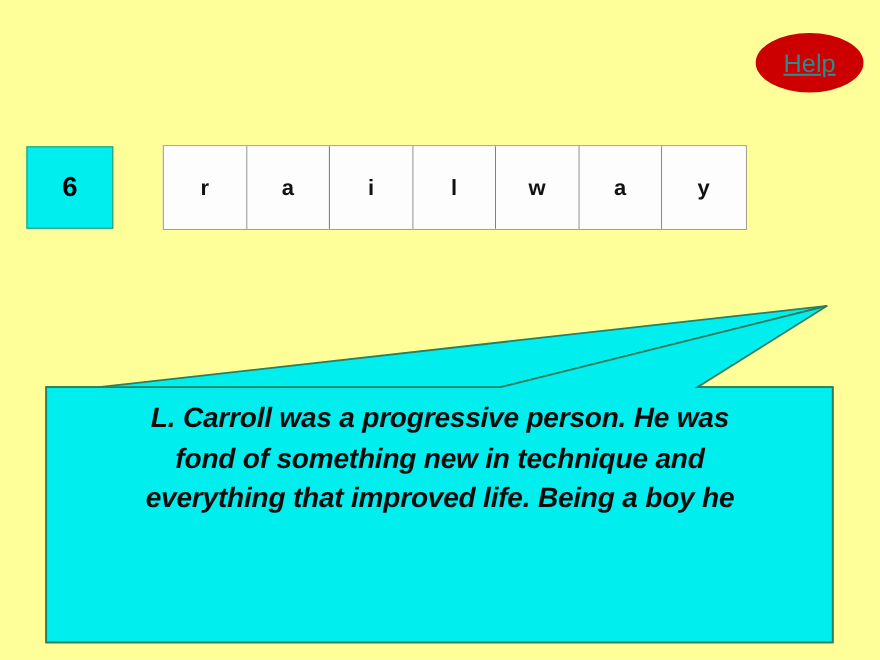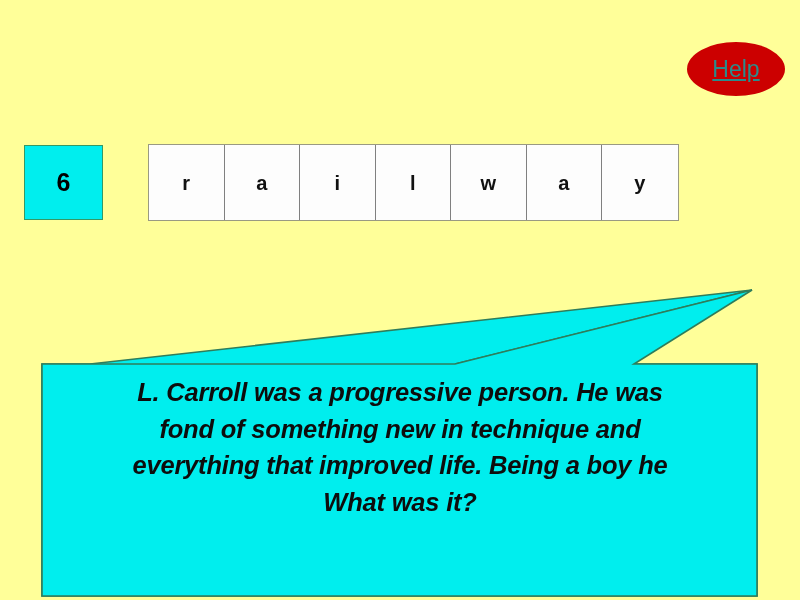--- a/index.html
+++ b/index.html
@@ -10,21 +10,21 @@
     width: 800px;
     height: 600px;
     background: #ffff99;
     font-family: "Liberation Sans", sans-serif;
     overflow: hidden;
     position: relative;
   }
   #stage {
     position: absolute;
     left: 0;
-    top: 16px;
+    top: 4px;
     width: 800px;
     height: 452px;
   }
 
   
   .help-button {
     position: absolute;
     left: 687px;
     top: 26px;
     width: 98px;
@@ -169,17 +169,16 @@
 
   <div class="bubble-wrap">
     <svg class="bubble-svg" viewBox="0 0 800 340" preserveAspectRatio="none">
       <path d="M 42,88 L 90,88 L 752,14 L 455,88 L 634,88 L 757,88 L 757,320 L 42,320 Z" fill="#00eeee" stroke="#2e7d5b" stroke-width="1.6"></path>
       <path d="M 42,88 L 455,88 L 752,14 L 634,88 L 757,88 L 757,320 L 42,320 Z" fill="#00eeee" stroke="#2e7d5b" stroke-width="1.6"></path>
     </svg>
     <div class="bubble-text">
       <span class="bubble-line">L. Carroll was a progressive person. He was</span>
       <span class="bubble-line">fond of something new in technique and</span>
       <span class="bubble-line">everything that improved life. Being a boy he</span>
-      <span class="bubble-line">What was it?</span>
     </div>
   </div>
 
 </div>
 
 </body></html>

